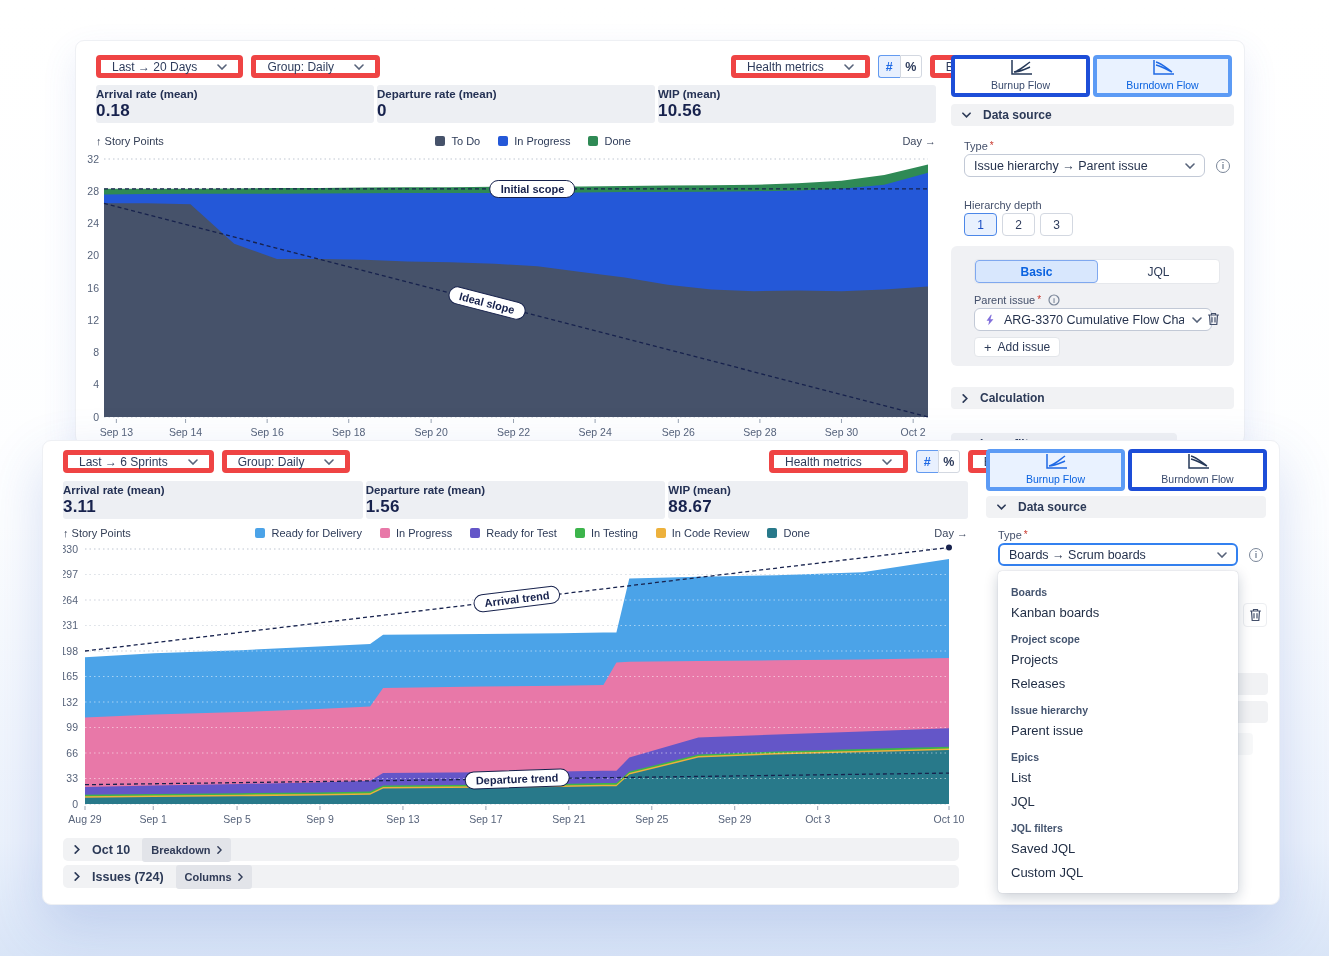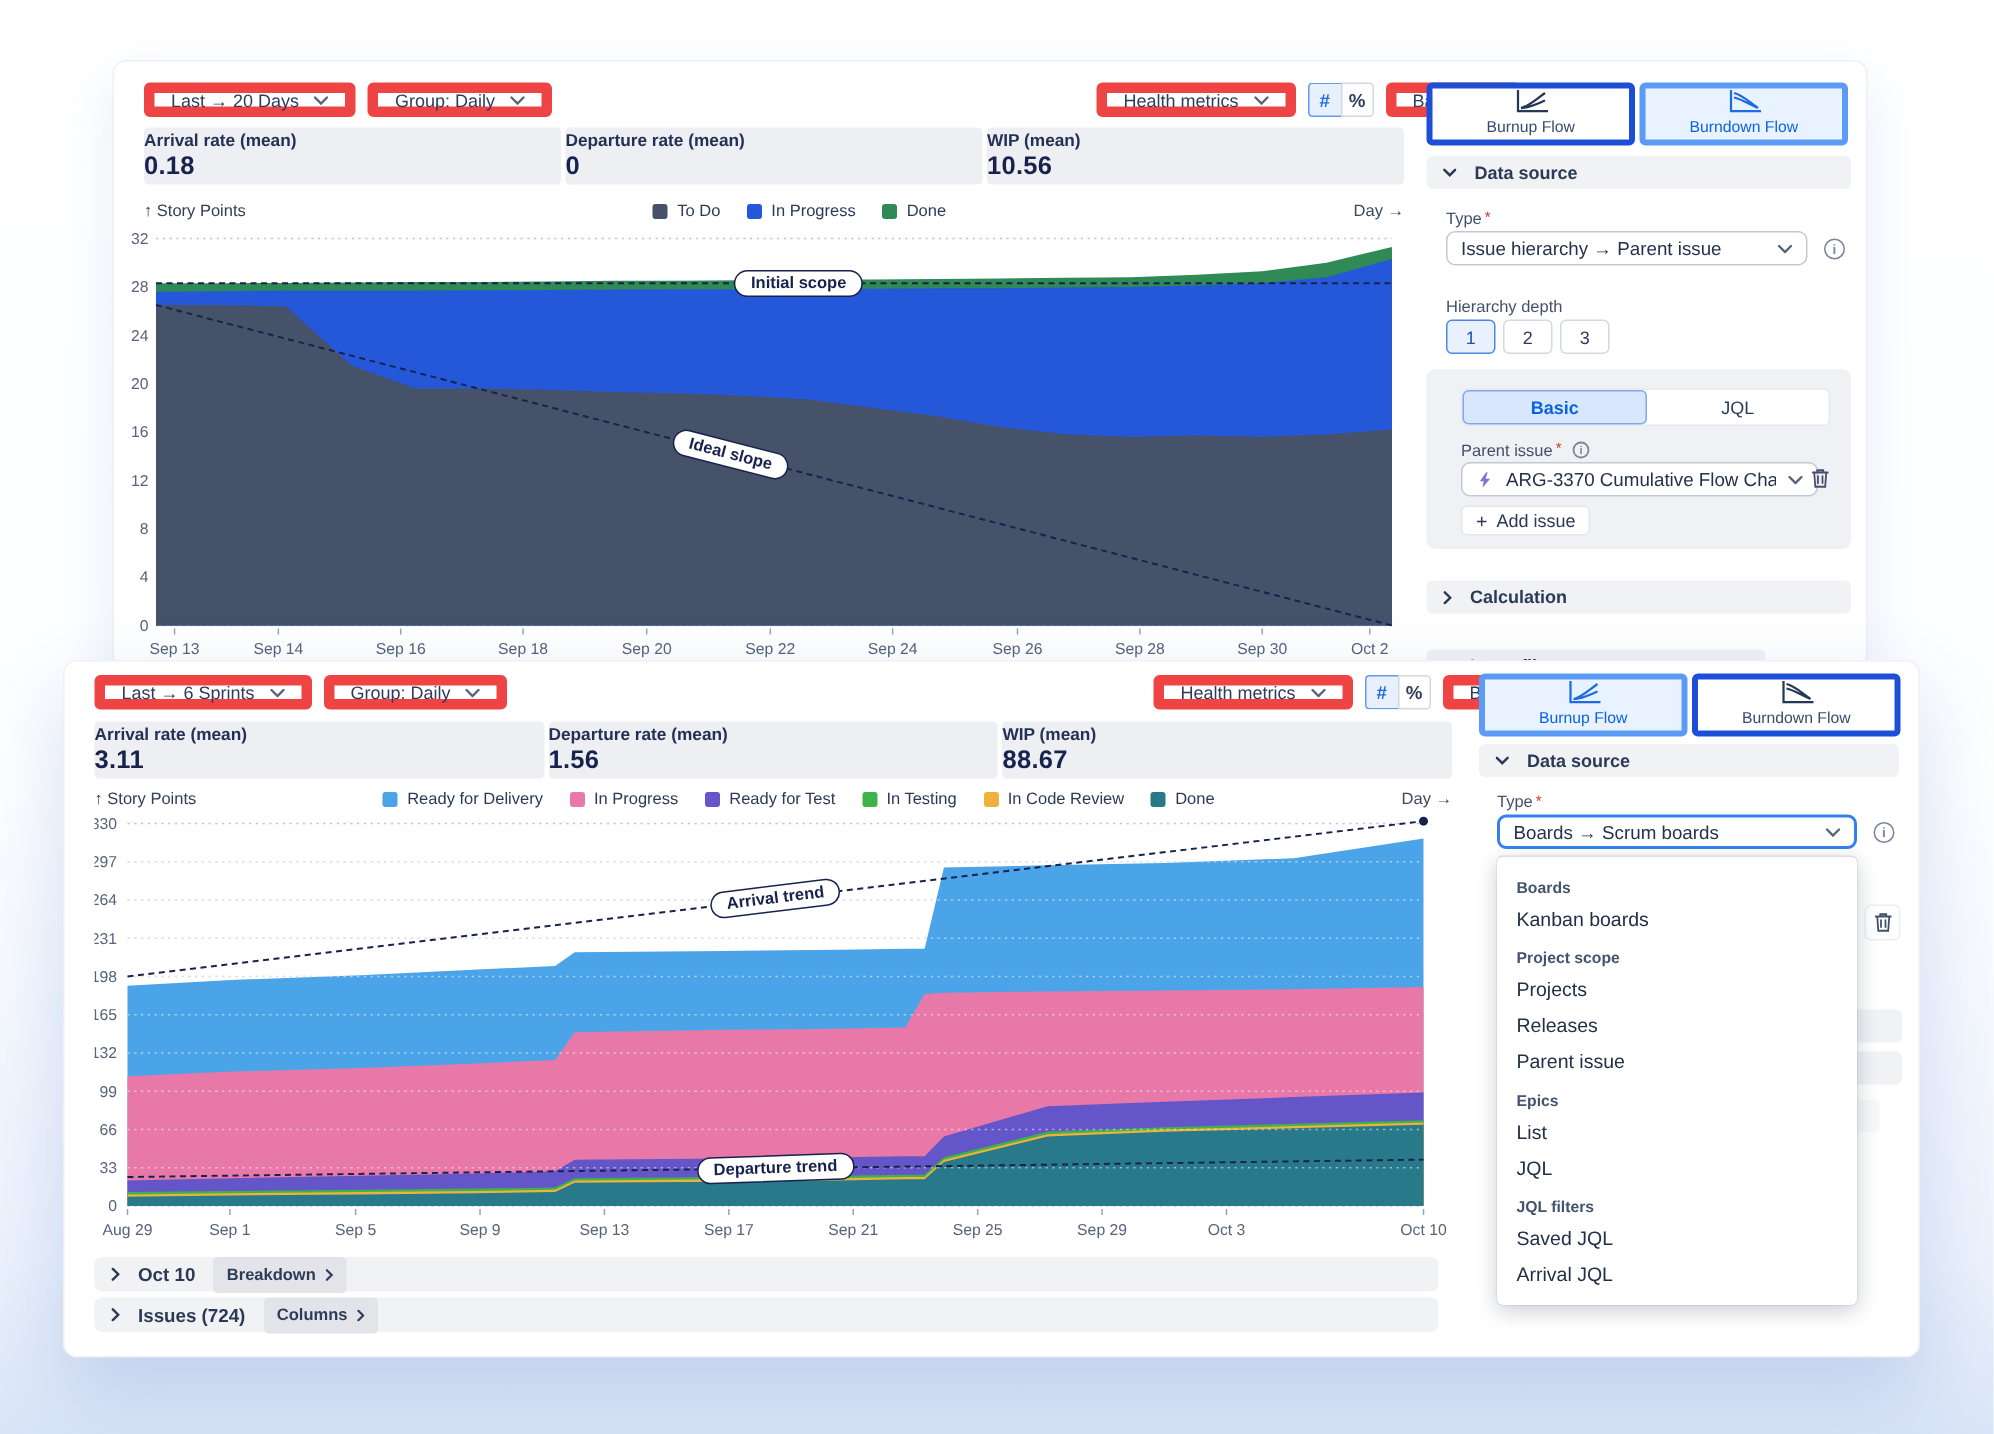--- a/index.html
+++ b/index.html
@@ -4,21 +4,21 @@
 <style>
   *{margin:0;padding:0;box-sizing:border-box;font-family:"Liberation Sans",sans-serif}
   html,body{width:1329px;height:956px}
   body{position:relative;overflow:hidden;
        background:linear-gradient(180deg,#ffffff 0%,#fdfeff 55%,#ecf2fc 88%,#d9e5f7 100%)}
   .card{position:absolute;background:#fff;border-radius:9px;border:1px solid #eef0f4}
   #card-top{left:75px;top:40px;width:1170px;height:405px;box-shadow:0 14px 34px rgba(70,110,205,.12)}
   #card-bottom{left:42px;top:440px;width:1238px;height:465px;z-index:5;
        box-shadow:0 22px 55px rgba(55,95,195,.20)}
   
-  .btn{display:inline-flex;align-items:center;gap:10px;height:23px;padding:0 11px;border:7px solid #ef4444;
+  .btn{display:inline-flex;align-items:center;gap:20px;height:23px;padding:0 11px;border:5px solid #ef4444;
        border-radius:4px;background:#fff;font-size:12px;color:#2e3c5c;font-weight:500;cursor:pointer;white-space:nowrap}
   .toolbar{position:absolute;display:flex;gap:8px}
   .seg{display:inline-flex;height:23px;border-radius:4px;overflow:visible}
   .seg .cell{width:22px;height:23px;display:flex;align-items:center;justify-content:center;
        font-size:12.5px;font-weight:700;border:1px solid #d3d8e1;background:#fff;color:#2e3c5c;cursor:pointer}
   .seg .cell.on{background:#e8f0fe;border-color:#639af0;color:#1f6ae5;border-radius:3px}
   .seg .cell:first-child{border-right:none;border-radius:3px 0 0 3px}
   .seg .cell:last-child{border-radius:0 3px 3px 0}
   
   .metrics{position:absolute;display:flex;gap:3px}
@@ -497,21 +497,22 @@
   <div class="peek" style="left:1150px;top:232px;width:75px"></div>
   <div class="peek" style="left:1150px;top:260px;width:75px"></div>
   <div class="peek" style="left:1150px;top:292px;width:60px;opacity:.55"></div>
 
   <div class="dropdown" style="left:955px;top:130px">
     <div class="dd-hdr">Boards</div>
     <div class="dd-item">Kanban boards</div>
     <div class="dd-hdr">Project scope</div>
     <div class="dd-item">Projects</div>
     <div class="dd-item">Releases</div>
+    <div class="dd-hdr">Issue hierarchy</div>
     <div class="dd-item">Parent issue</div>
     <div class="dd-hdr">Epics</div>
     <div class="dd-item">List</div>
     <div class="dd-item">JQL</div>
     <div class="dd-hdr">JQL filters</div>
     <div class="dd-item">Saved JQL</div>
-    <div class="dd-item">Arrival JQL</div>
+    <div class="dd-item">Custom JQL</div>
   </div>
 </div>
 
 </body></html>

